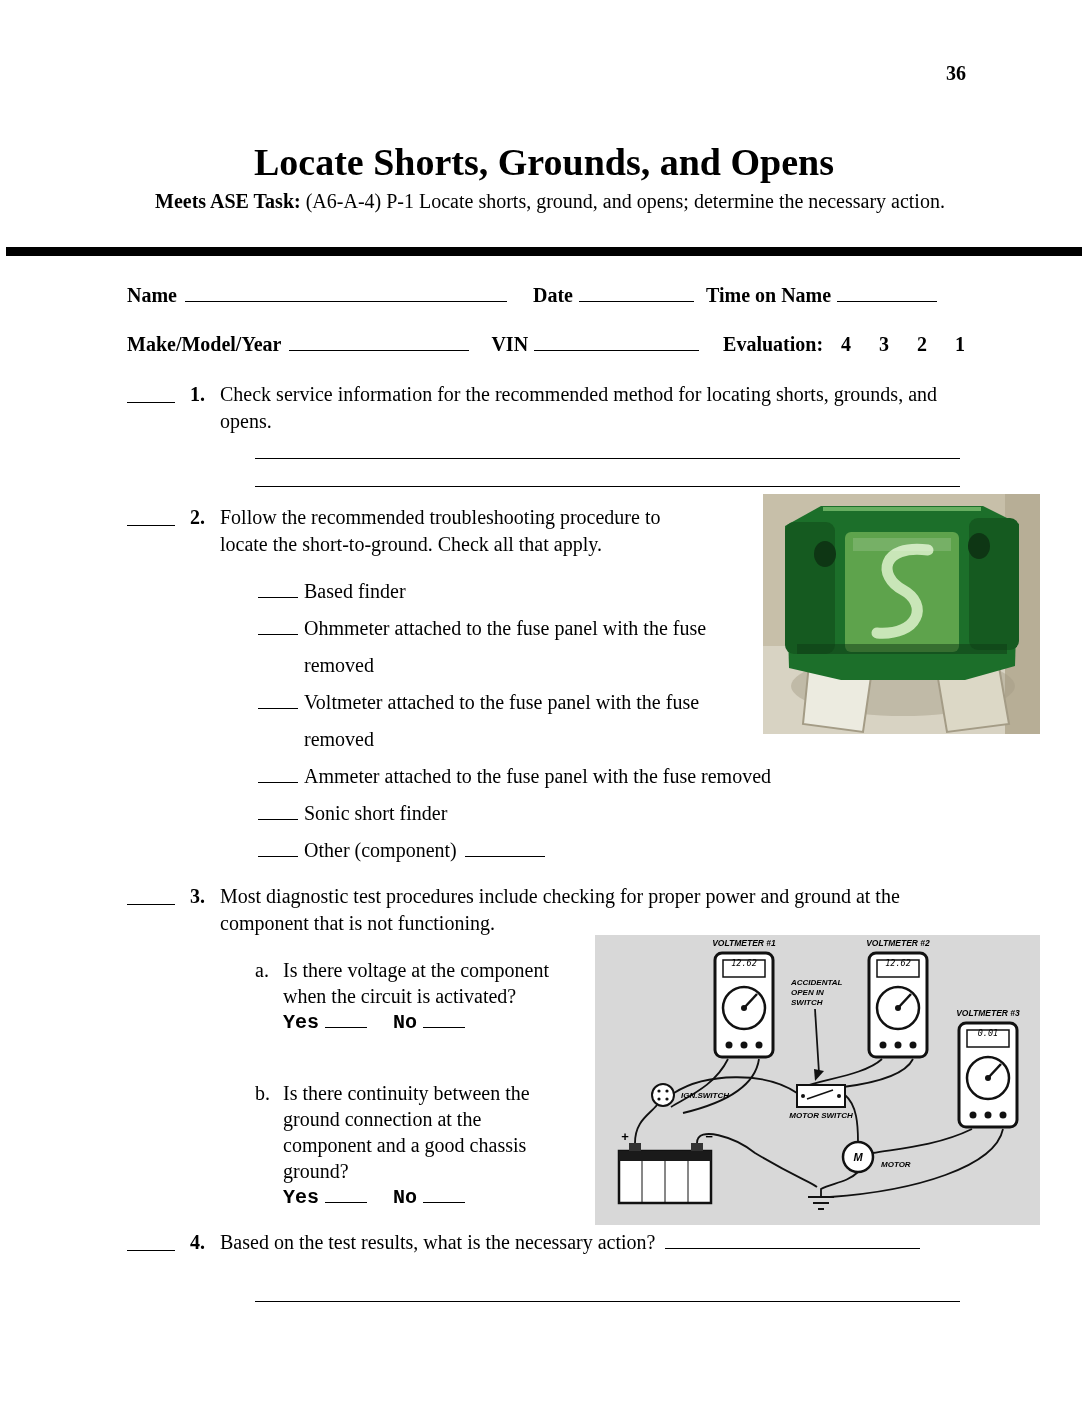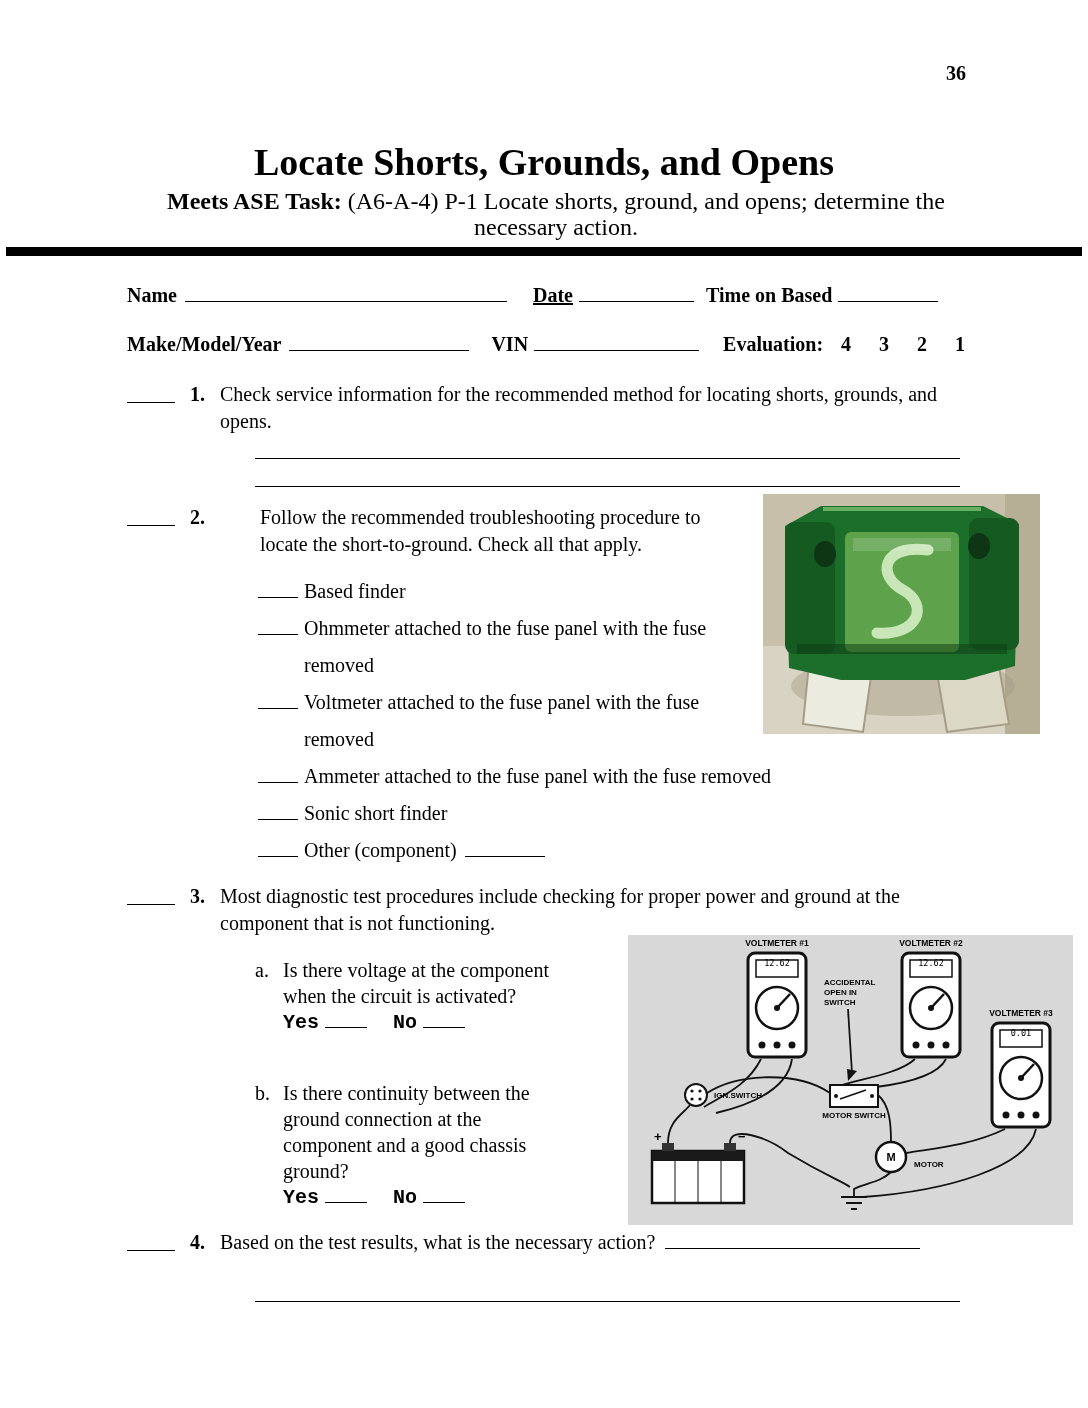--- a/index.html
+++ b/index.html
@@ -36,46 +36,46 @@
 </style>
 </head>
 <body>
 
 <div class="page">
 
   <div class="abs b" style="top:62px; right:122px; font-size:20px;">36</div>
 
   <div class="abs center b" style="top:140px; left:0; width:1088px; font-size:38px;">Locate Shorts, Grounds, and Opens</div>
 
-  <div class="abs center" style="top:188px; left:151px; width:810px; font-size:24px; line-height:26px;">
+  <div class="abs center" style="top:188px; left:145px; width:810px; font-size:20px; line-height:26px;">
     <span class="b">Meets ASE Task:</span><span> (A6-A-4) P-1  Locate shorts, ground, and opens; determine the necessary action.</span>
   </div>
 
   <div class="abs rule" style="top:247px; left:6px; width:1076px; height:9px;"></div>
 
   <div class="form-row" style="top:283px;">
-    <span class="b">Name</span><span class="blank" style="width:322px; margin-left:8px;"></span><span class="b" style="margin-left:26px;text-decoration:underline;">Date</span><span class="blank" style="width:115px; margin-left:6px;"></span><span class="b" style="margin-left:12px;">Time on Based</span><span class="blank" style="width:100px; margin-left:6px;"></span>
+    <span class="b">Name</span><span class="blank" style="width:322px; margin-left:8px;"></span><span class="b" style="margin-left:26px;">Date</span><span class="blank" style="width:115px; margin-left:6px;"></span><span class="b" style="margin-left:12px;">Time on Name</span><span class="blank" style="width:100px; margin-left:6px;"></span>
   </div>
 
   <div class="form-row" style="top:332px;">
     <span class="b">Make/Model/Year</span><span class="blank" style="width:180px; margin-left:8px;"></span><span class="b" style="margin-left:22px;">VIN</span><span class="blank" style="width:165px; margin-left:6px;"></span><span class="b" style="margin-left:24px;">Evaluation:</span><span class="b" style="margin-left:18px;">4</span><span class="b" style="margin-left:28px;">3</span><span class="b" style="margin-left:28px;">2</span><span class="b" style="margin-left:28px;">1</span>
   </div>
 
   <div class="q" style="top:381px;">
     <span class="q-blank blank"></span>
     <span class="q-num">1.</span>
     <div class="q-text" style="width:740px;">Check service information for the recommended method for locating shorts, grounds, and opens.</div>
   </div>
   <div class="ansline" style="top:458px;"></div>
   <div class="ansline" style="top:486px;"></div>
 
   <div class="q" style="top:504px;">
     <span class="q-blank blank"></span>
     <span class="q-num">2.</span>
-    <div class="q-text" style="width:485px;margin-left:40px;">Follow the recommended troubleshooting procedure to locate the short-to-ground.  Check all that apply.</div>
+    <div class="q-text" style="width:485px;">Follow the recommended troubleshooting procedure to locate the short-to-ground.  Check all that apply.</div>
   </div>
 
   <div class="opts abs" style="left:258px; top:573px; width:585px;">
     <div class="opt"><span class="blank optblank"></span><span>Based finder</span></div>
     <div class="opt" style="max-width:455px;"><span class="blank optblank"></span><span>Ohmmeter attached to the fuse panel with the fuse removed</span></div>
     <div class="opt" style="max-width:475px;"><span class="blank optblank"></span><span>Voltmeter attached to the fuse panel with the fuse removed</span></div>
     <div class="opt"><span class="blank optblank"></span><span>Ammeter attached to the fuse panel with the fuse removed</span></div>
     <div class="opt"><span class="blank optblank"></span><span>Sonic short finder</span></div>
     <div class="opt"><span class="blank optblank"></span><span>Other (component)</span><span class="blank" style="width:80px; margin-left:8px;"></span></div>
   </div>
@@ -125,21 +125,21 @@
   <div class="sub" style="left:255px; top:1080px;">
     <span class="sub-letter">b.</span>
     <div style="width:276px;">
       <span>Is there continuity between the ground connection at the component and a good chassis ground?</span>
       <div class="yn">
         <span class="b">Yes</span><span class="blank" style="width:42px; margin-left:6px;"></span><span class="b" style="margin-left:26px;">No</span><span class="blank" style="width:42px; margin-left:6px;"></span>
       </div>
     </div>
   </div>
 
-  <div class="figure" style="left:628px; top:935px; width:445px; height:290px;">
+  <div class="figure" style="left:595px; top:935px; width:445px; height:290px;font-style:italic;">
     <svg width="445" height="290" viewBox="0 0 445 290">
       <defs>
         <symbol id="vm" viewBox="0 0 62 108">
           <rect x="2" y="2" width="58" height="104" rx="7" fill="#fff" stroke="#111" stroke-width="3"></rect>
           <rect x="10" y="9" width="42" height="17" fill="#fff" stroke="#111" stroke-width="1.5"></rect>
           <circle cx="31" cy="57" r="21" fill="#fff" stroke="#111" stroke-width="2.5"></circle>
           <line x1="31" y1="57" x2="44" y2="43" stroke="#111" stroke-width="2.5"></line>
           <circle cx="31" cy="57" r="3" fill="#111"></circle>
           <circle cx="16" cy="94" r="3.5" fill="#111"></circle>
           <circle cx="31" cy="94" r="3.5" fill="#111"></circle>

